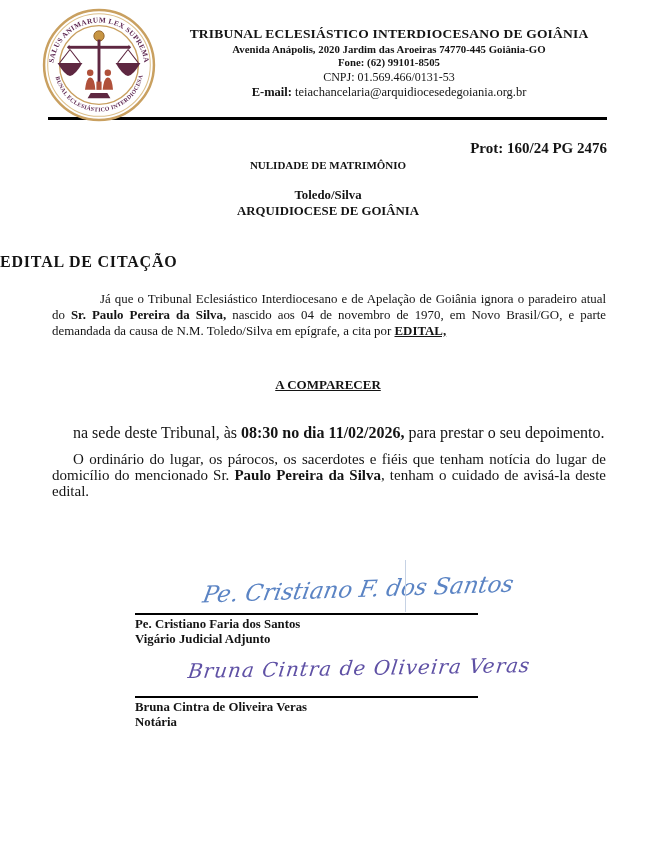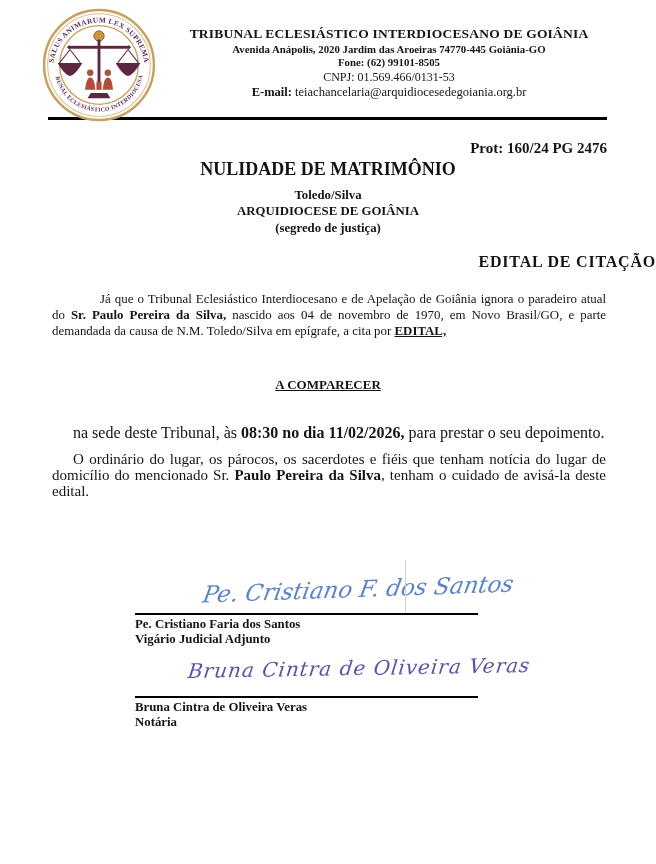--- a/index.html
+++ b/index.html
@@ -16,25 +16,25 @@
   .head-text{left:160px;top:26px;width:458px;text-align:center;line-height:1.25;}
   .org-name{font-size:13.5px;font-weight:bold;letter-spacing:.2px;}
   .org-addr,.org-fone{font-size:10.8px;font-weight:bold;}
   .org-cnpj{font-size:12px;}
   .org-email{font-size:12.5px;}
 
   .rule{left:48px;top:117px;width:559px;height:3px;background:#000;z-index:1;}
   .prot{right:49px;top:140px;font-size:15px;font-weight:bold;text-align:center;}
 
   
-  .case-type{left:0;top:159px;width:100%;font-size:18px;font-weight:bold;text-align:center;}
+  .case-type{left:0;top:159px;width:100%;font-size:11px;font-weight:bold;text-align:center;}
   .case-parties{left:0;top:188px;width:100%;font-size:12.8px;font-weight:bold;text-align:center;}
   .case-diocese{left:0;top:204px;width:100%;font-size:12.8px;font-weight:bold;text-align:center;}
   .case-secrecy{left:0;top:221px;width:100%;font-size:12.8px;font-weight:bold;text-align:center;}
-  .doc-title{left:0;top:253px;width:100%;font-size:16px;font-weight:bold;letter-spacing:.8px;text-align:right;}
+  .doc-title{left:0;top:253px;width:100%;font-size:16px;font-weight:bold;letter-spacing:.8px;text-align:left;}
 
   
   .p1{left:52px;top:292px;width:554px;font-size:12.9px;line-height:15.9px;text-align:justify;text-indent:48px;}
   .comparecer{left:0;top:377px;width:100%;font-size:13px;text-align:center;}
   .p2{left:52px;top:424px;width:554px;font-size:16px;text-indent:21px;}
   .p3{left:52px;top:452px;width:554px;font-size:15px;line-height:15.9px;text-align:justify;text-indent:21px;}
   .dateline{left:0;top:539px;width:100%;font-size:12.9px;text-align:center;}
 
   
   .sig-script{font-family:"DejaVu Serif",serif;font-style:italic;white-space:nowrap;}
@@ -98,21 +98,20 @@
     <div class="org-cnpj">CNPJ: 01.569.466/0131-53</div>
     <div class="org-email"><span class="b">E-mail:</span><span> teiachancelaria@arquidiocesedegoiania.org.br</span></div>
   </div>
 
   <div class="abs rule"></div>
   <div class="abs prot">Prot: 160/24 PG 2476</div>
 
   <div class="abs case-type">NULIDADE DE MATRIMÔNIO</div>
   <div class="abs case-diocese">ARQUIDIOCESE DE GOIÂNIA</div>
   <div class="abs case-parties">Toledo/Silva</div>
-  <div class="abs case-secrecy">(segredo de justiça)</div>
 
   <div class="abs doc-title">EDITAL DE CITAÇÃO</div>
 
   <div class="abs p1"><span>Já que o Tribunal Eclesiástico Interdiocesano e de Apelação de Goiânia ignora o paradeiro atual do </span><span class="b">Sr. Paulo Pereira da Silva,</span><span> nascido aos 04 de novembro de 1970, em Novo Brasil/GO, e parte demandada da causa de N.M. Toledo/Silva em epígrafe, a cita por </span><span class="bu">EDITAL,</span></div>
 
   <div class="abs comparecer"><span class="bu">A COMPARECER</span></div>
 
   <div class="abs p2"><span>na sede deste Tribunal, às </span><span class="b">08:30 no dia 11/02/2026,</span><span> para prestar o seu depoimento.</span></div>
 
   <div class="abs p3"><span>O ordinário do lugar, os párocos, os sacerdotes e fiéis que tenham notícia do lugar de domicílio do mencionado Sr. </span><span class="b">Paulo Pereira da Silva</span><span>, tenham o cuidado de avisá-la deste edital.</span></div>

